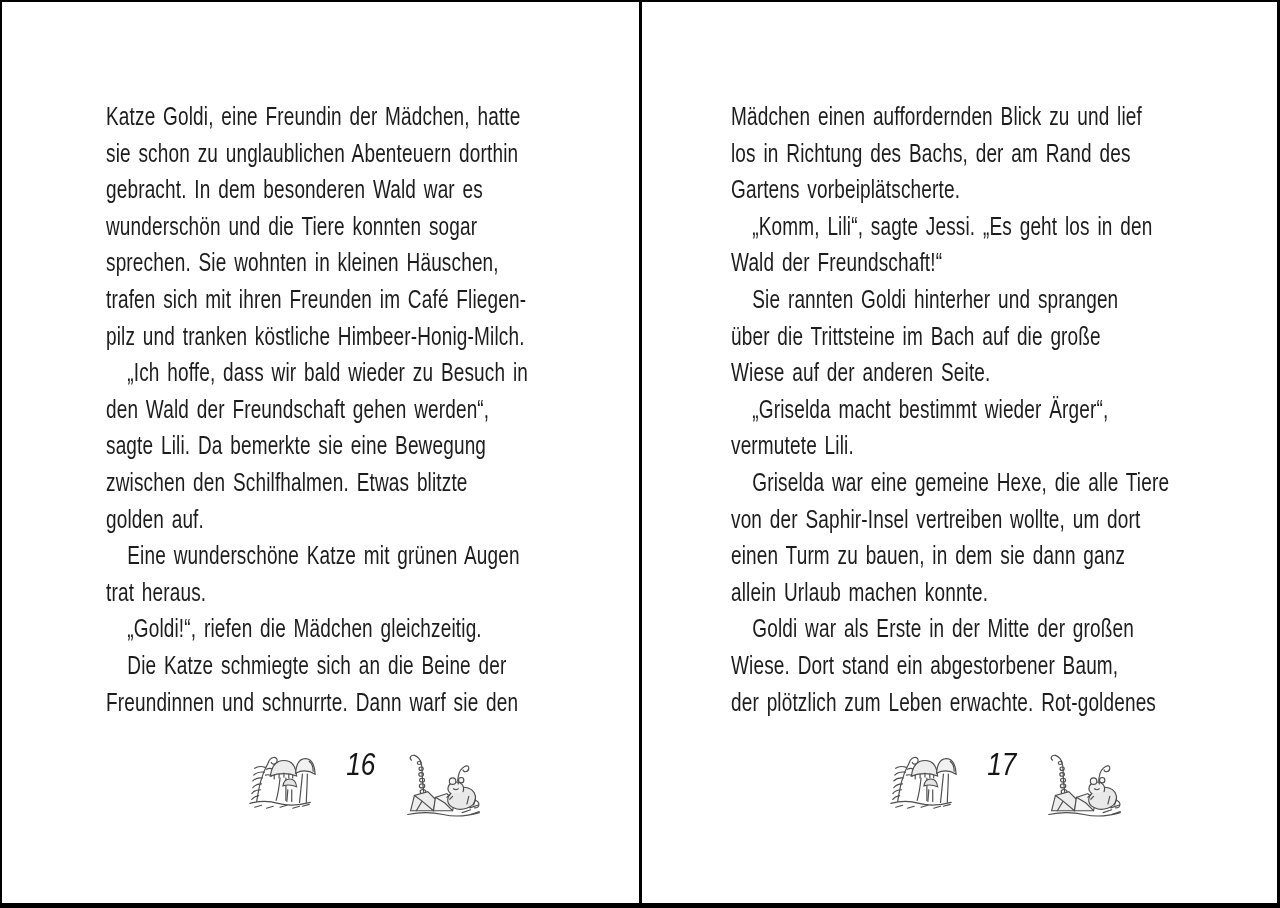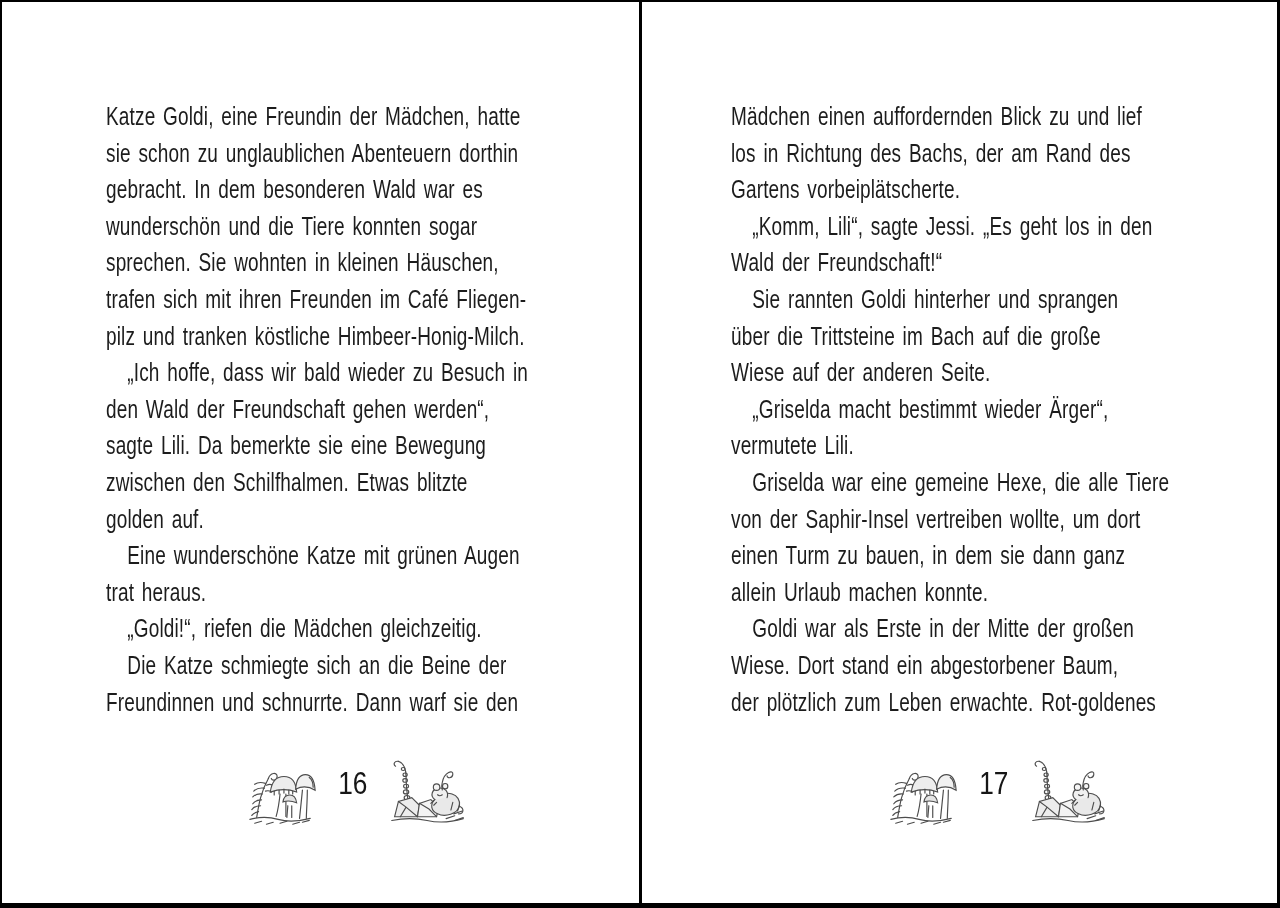--- a/index.html
+++ b/index.html
@@ -36,22 +36,23 @@
     line-height:36.6px;
     height:36.6px;
     letter-spacing:0.2px;
     word-spacing:3px;
   }
   .line.indent{padding-left:28px;}
   .footer{
     position:absolute;top:744px;
     height:82px;
     display:flex;
-    align-items:flex-end;
-    gap:12px;
+    align-items:flex-start;
+    gap:20px;
+    font-style:italic;
   }
   .footer.left-footer{left:243px;}
   .footer.right-footer{left:884px;}
   .page-num{
     font-size:32px;
     color:#161616;
     padding:0 4px 26px 4px;
     transform:scaleX(0.82);
     transform-origin:bottom center;
   }

